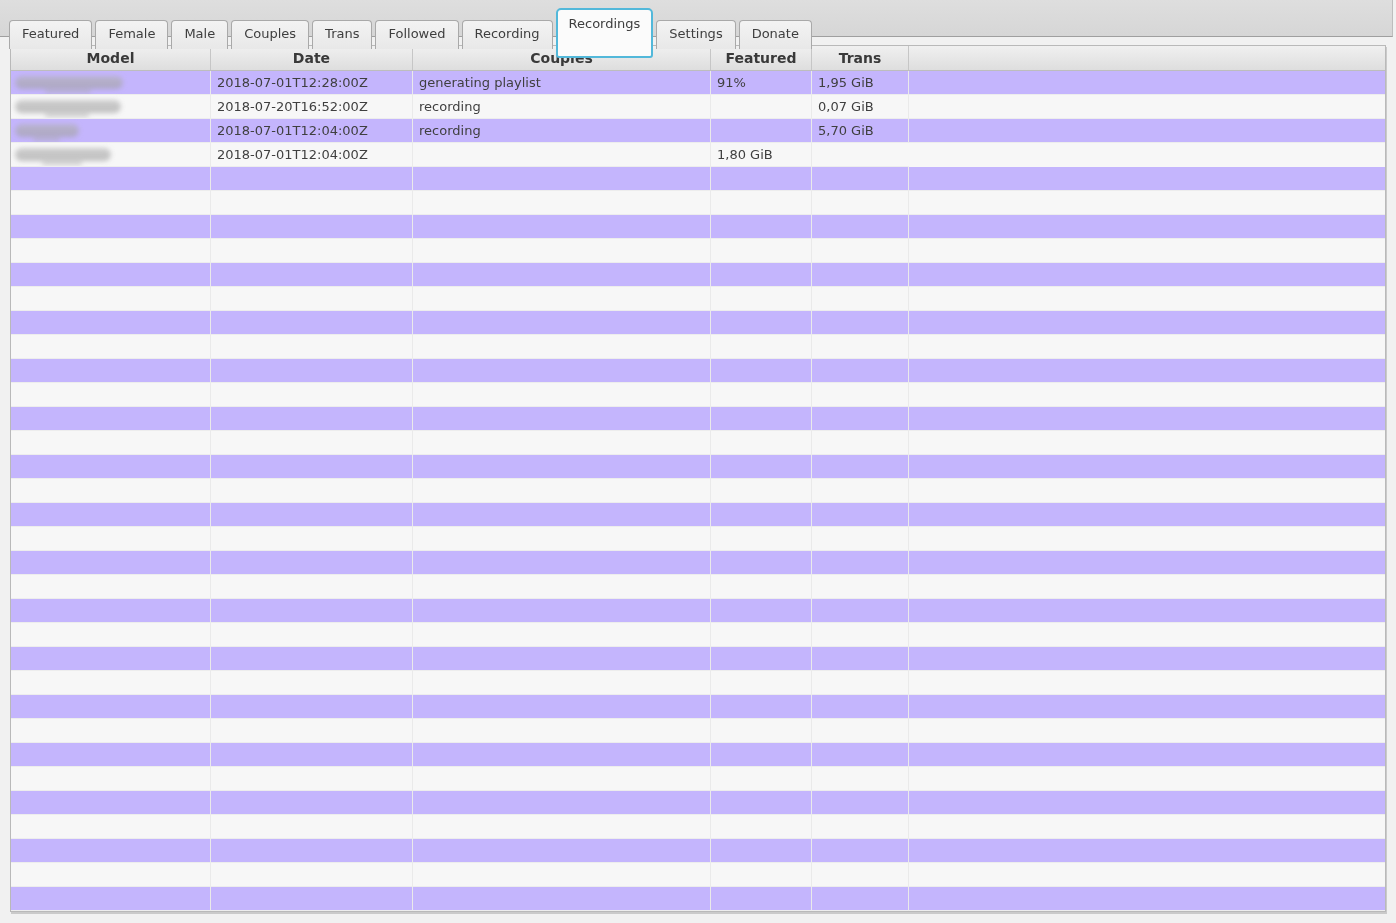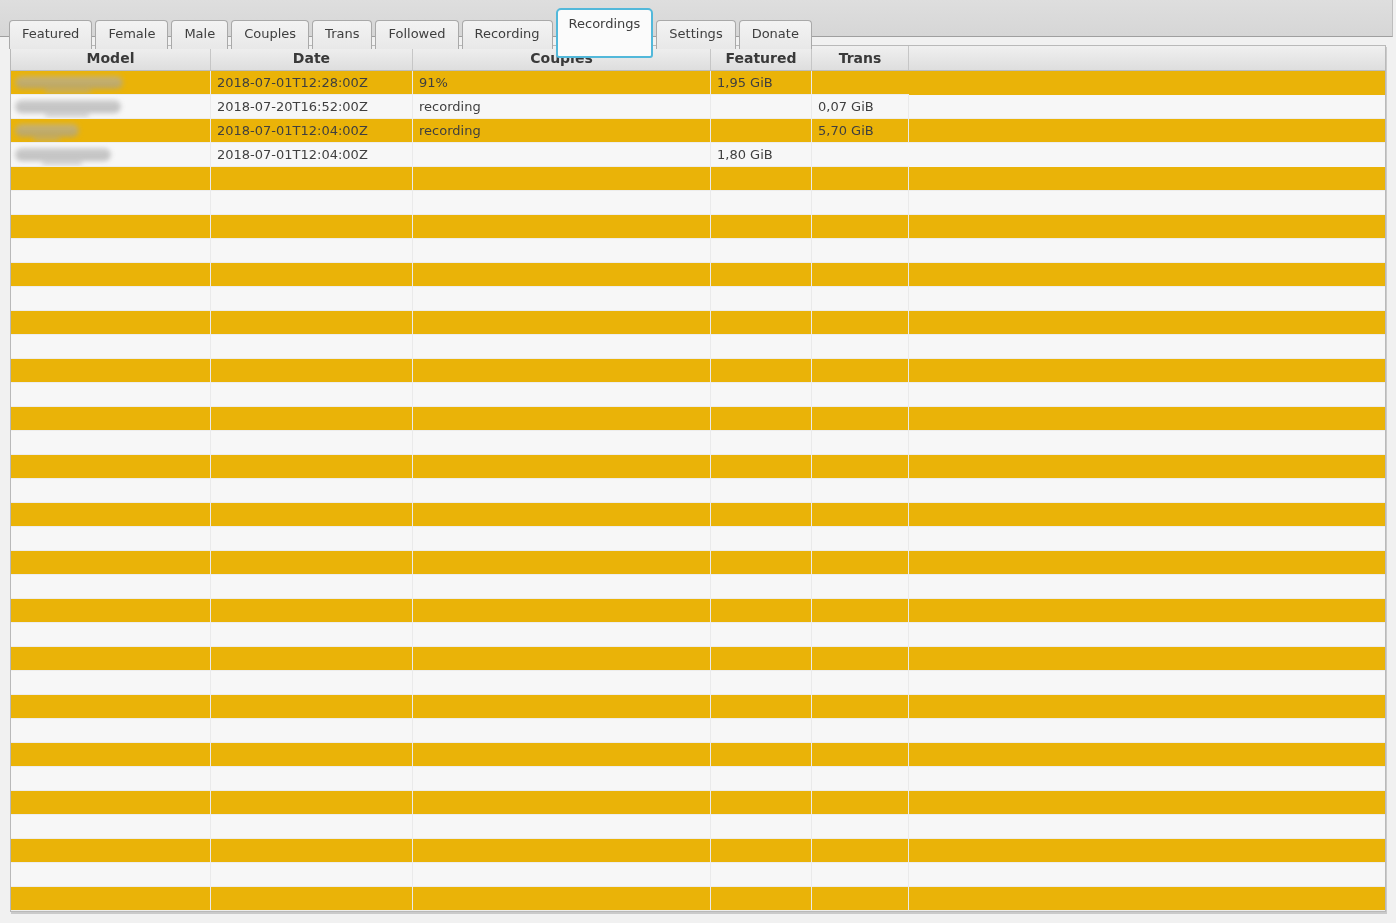--- a/index.html
+++ b/index.html
@@ -72,21 +72,21 @@
     align-items: center;
     justify-content: center;
     font-size: 14px;
     font-weight: bold;
     color: #393939;
     overflow: hidden;
     white-space: nowrap;
   }
   .th:last-child { border-right: none; }
 
-  .row { height: 24px; background: #eab308; }
+  .row { height: 24px; background: #c4b5fd; }
   .row:nth-child(even) { background: #f7f7f7; }
   .td {
     border-right: 1px solid #eaeaea;
     border-bottom: 1px solid #ededed;
     display: flex;
     align-items: center;
     padding-left: 6px;
     font-size: 13px;
     color: #3f3f3f;
     overflow: hidden;
@@ -139,20 +139,21 @@
       <div class="th">Featured</div>
       <div class="th">Trans</div>
       <div class="th"></div>
     </div>
   <div id="tbody">
       <div class="grid-row row">
         <div class="td model">
           <div class="redact" style="width: 108px;"></div>
         </div>
         <div class="td ">2018-07-01T12:28:00Z</div>
+        <div class="td ">generating playlist</div>
         <div class="td ">91%</div>
         <div class="td ">1,95 GiB</div>
         <div class="td "></div>
       </div>
       <div class="grid-row row">
         <div class="td model">
           <div class="redact" style="width: 106px;"></div>
         </div>
         <div class="td ">2018-07-20T16:52:00Z</div>
         <div class="td ">recording</div>

